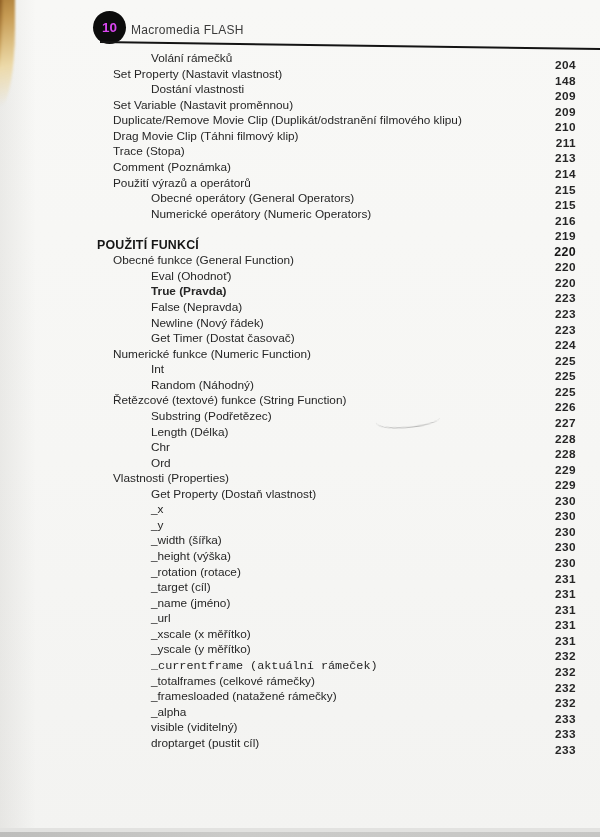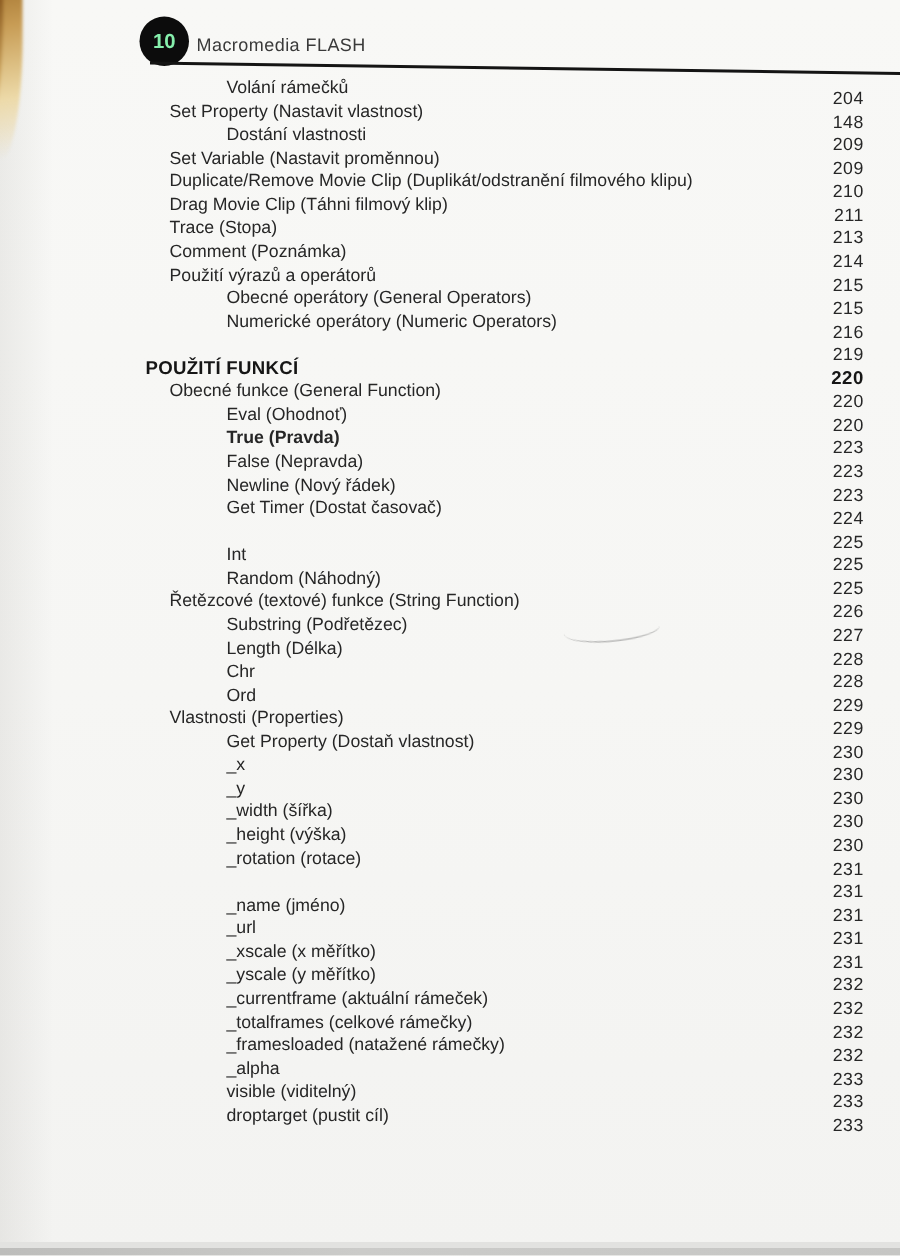--- a/index.html
+++ b/index.html
@@ -42,21 +42,21 @@
   .pencil-mark {
     position:absolute; left:376px; top:416px; width:64px; height:11px;
     border-bottom:1.4px solid rgba(125,125,125,0.5);
     border-radius:0 0 120% 160% / 0 0 160% 220%;
     transform:rotate(-7deg);
     filter:blur(0.4px);
   }
   
   .badge {
     position:absolute; left:93px; top:11px; width:33px; height:33px;
-    border-radius:50%; background:#0c0c0c; color:#86efac;
+    border-radius:50%; background:#0c0c0c; color:#d946ef;
     display:flex; align-items:center; justify-content:center;
     font-size:13.5px; font-weight:bold;
   }
   .header-title {
     position:absolute; left:131px; top:23px;
     font-size:12px; color:#3a3a3a; letter-spacing:0.3px;
     white-space:nowrap;
   }
   .header-rule {
     position:absolute; left:100px; top:41px; width:512px; height:2.4px;
@@ -73,20 +73,21 @@
     white-space:nowrap;
   }
   .toc-row.bold {
     font-weight:bold; font-size:12.4px; color:#161616; letter-spacing:0.2px;
   }
   .toc-label { white-space:pre; }
   .toc-page {
     margin-left:auto;
     transform:translateY(7px);
     letter-spacing:0.4px;
+    font-weight:bold;
   }
 </style>
 </head>
 <body>
 
 <div class="page">
 
   <div class="left-shade"></div>
   <div class="corner-tear">
     <div class="corner-tear-streak"></div>
@@ -168,20 +169,21 @@
       </div>
       <div class="toc-row">
         <span class="toc-label" style="padding-left: 91px;">Newline (Nový řádek)</span>
         <span class="toc-page">223</span>
       </div>
       <div class="toc-row">
         <span class="toc-label" style="padding-left: 91px;">Get Timer (Dostat časovač)</span>
         <span class="toc-page">224</span>
       </div>
       <div class="toc-row">
+        <span class="toc-label" style="padding-left: 53px;">Numerické funkce (Numeric Function)</span>
         <span class="toc-page">225</span>
       </div>
       <div class="toc-row">
         <span class="toc-label" style="padding-left: 91px;">Int</span>
         <span class="toc-page">225</span>
       </div>
       <div class="toc-row">
         <span class="toc-label" style="padding-left: 91px;">Random (Náhodný)</span>
         <span class="toc-page">225</span>
       </div>
@@ -227,40 +229,41 @@
       </div>
       <div class="toc-row">
         <span class="toc-label" style="padding-left: 91px;">_height (výška)</span>
         <span class="toc-page">230</span>
       </div>
       <div class="toc-row">
         <span class="toc-label" style="padding-left: 91px;">_rotation (rotace)</span>
         <span class="toc-page">231</span>
       </div>
       <div class="toc-row">
+        <span class="toc-label" style="padding-left: 91px;">_target (cíl)</span>
         <span class="toc-page">231</span>
       </div>
       <div class="toc-row">
         <span class="toc-label" style="padding-left: 91px;">_name (jméno)</span>
         <span class="toc-page">231</span>
       </div>
       <div class="toc-row">
         <span class="toc-label" style="padding-left: 91px;">_url</span>
         <span class="toc-page">231</span>
       </div>
       <div class="toc-row">
         <span class="toc-label" style="padding-left: 91px;">_xscale (x měřítko)</span>
         <span class="toc-page">231</span>
       </div>
       <div class="toc-row">
         <span class="toc-label" style="padding-left: 91px;">_yscale (y měřítko)</span>
         <span class="toc-page">232</span>
       </div>
       <div class="toc-row">
-        <span class="toc-label" style="padding-left: 91px;">_currentframe (aktuální rámeček)</span>
+        <span class="toc-label" style="padding-left: 91px; font-family: Liberation Mono, monospace;">_currentframe (aktuální rámeček)</span>
         <span class="toc-page">232</span>
       </div>
       <div class="toc-row">
         <span class="toc-label" style="padding-left: 91px;">_totalframes (celkové rámečky)</span>
         <span class="toc-page">232</span>
       </div>
       <div class="toc-row">
         <span class="toc-label" style="padding-left: 91px;">_framesloaded (natažené rámečky)</span>
         <span class="toc-page">232</span>
       </div>

